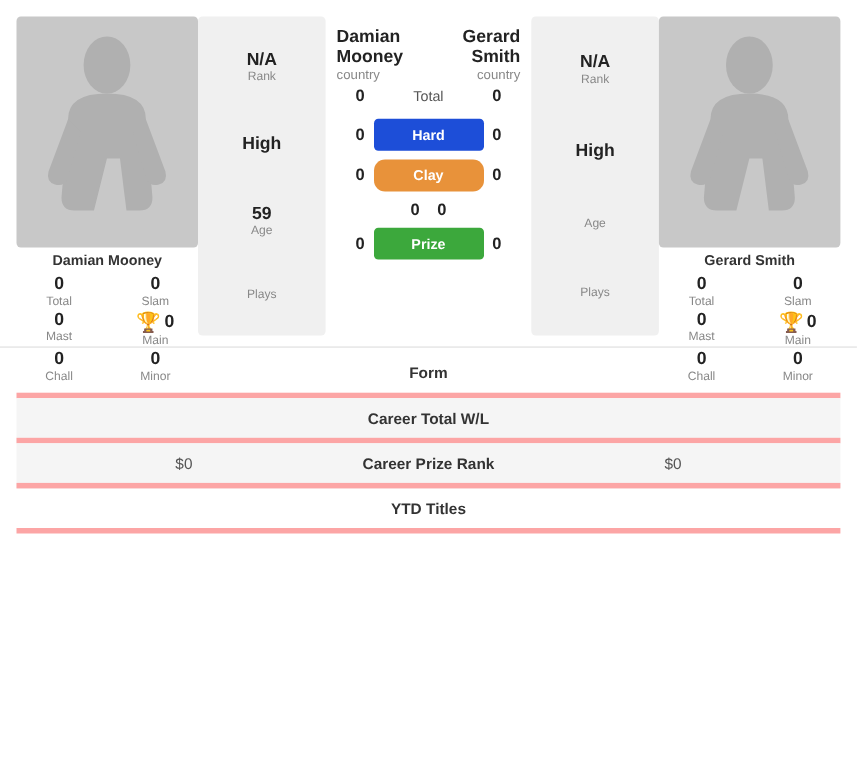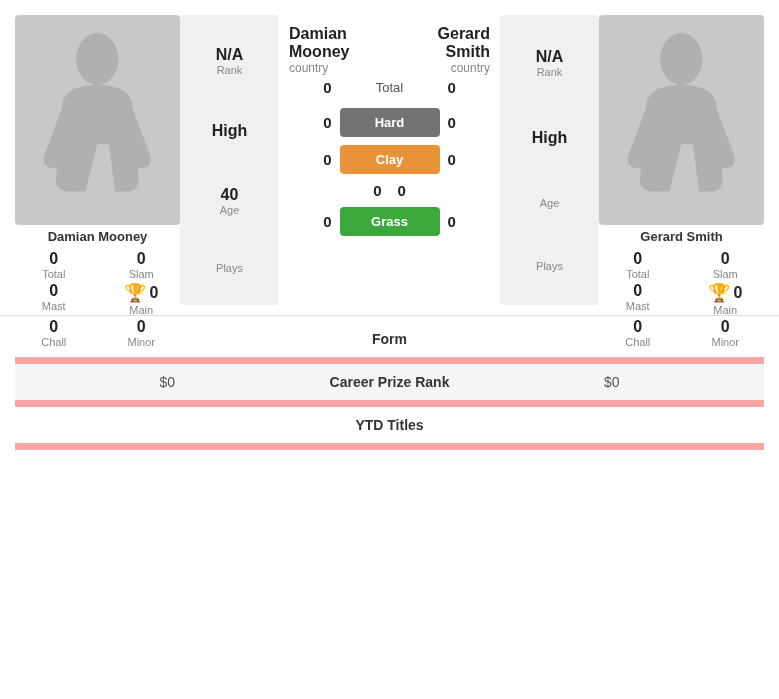--- a/index.html
+++ b/index.html
@@ -79,21 +79,21 @@
 
     
     .player-info-card {
       background: #f0f0f0;
       border-radius: 4px;
       padding: 8px 12px;
       display: flex;
       flex-direction: column;
       align-items: center;
       justify-content: space-around;
-      width: 99px;
+      width: 116px;
       flex-shrink: 0;
       margin-top: 0;
       align-self: flex-end;
       height: 290px;
     }
 
     .info-item {
       display: flex;
       flex-direction: column;
       align-items: center;
@@ -154,22 +154,22 @@
       padding: 7px 0;
       border: none;
       border-radius: 4px;
       color: #fff;
       font-size: 13px;
       font-weight: bold;
       text-align: center;
       cursor: pointer;
     }
 
-    .surface-btn.hard { background: #737373; }
-    .surface-btn.clay { background: #e8923a; }
+    .surface-btn.hard { background: #1d4ed8; }
+    .surface-btn.clay { background: #e8923a; border-radius: 10px; }
     .surface-btn.indoor { background: #4a90d9; }
     .surface-btn.grass { background: #3ca83c; }
 
     .total-row {
       display: flex;
       align-items: center;
       justify-content: center;
       gap: 0;
       margin-bottom: 12px;
       width: 100%;
@@ -203,21 +203,21 @@
     
     .stats-section {
       padding: 5px 15px;
     }
 
     .stats-row {
       display: flex;
       align-items: center;
       justify-content: center;
       padding: 10px 0;
-      border-bottom: 7px solid #fca5a5;
+      border-bottom: 5px solid #fca5a5;
       font-size: 14px;
       color: #444;
     }
 
     .stats-row.shaded {
       background: #f5f5f5;
     }
 
     .stats-row-label {
       flex: 1;
@@ -304,21 +304,21 @@
 
     <div class="player-info-card">
       <div class="info-item">
         <span class="info-value">N/A</span>
         <span class="info-label">Rank</span>
       </div>
       <div class="info-item">
         <span class="info-value">High</span>
       </div>
       <div class="info-item">
-        <span class="info-value">40</span>
+        <span class="info-value">59</span>
         <span class="info-label">Age</span>
       </div>
       <div class="info-item">
         <span class="info-label">Plays</span>
       </div>
     </div>
 
     <div class="center-column">
 
       <div style="display:flex; justify-content:space-between; width:100%; padding: 0 10px; margin-bottom:4px;">
@@ -350,21 +350,21 @@
         <span class="surface-score-right">0</span>
       </div>
 
       <div class="surface-row">
         <span class="surface-score-left">0</span>
         <span class="surface-score-right">0</span>
       </div>
 
       <div class="surface-row">
         <span class="surface-score-left">0</span>
-        <button class="surface-btn grass">Grass</button>
+        <button class="surface-btn grass">Prize</button>
         <span class="surface-score-right">0</span>
       </div>
 
     </div>
 
     <div class="player-info-card">
       <div class="info-item">
         <span class="info-value">N/A</span>
         <span class="info-label">Rank</span>
       </div>
@@ -427,20 +427,25 @@
   </div>
 
   <div class="stats-section">
 
     <div class="stats-row">
       <span class="stats-row-left"></span>
       <span class="stats-row-label">Form</span>
       <span class="stats-row-right"></span>
     </div>
 
+    <div class="stats-row shaded">
+      <span class="stats-row-left"></span>
+      <span class="stats-row-label">Career Total W/L</span>
+      <span class="stats-row-right"></span>
+    </div>
 
 
     <div class="stats-row shaded">
       <span class="stats-row-left">$0</span>
       <span class="stats-row-label">Career Prize Rank</span>
       <span class="stats-row-right">$0</span>
     </div>
 
     <div class="stats-row">
       <span class="stats-row-left"></span>

